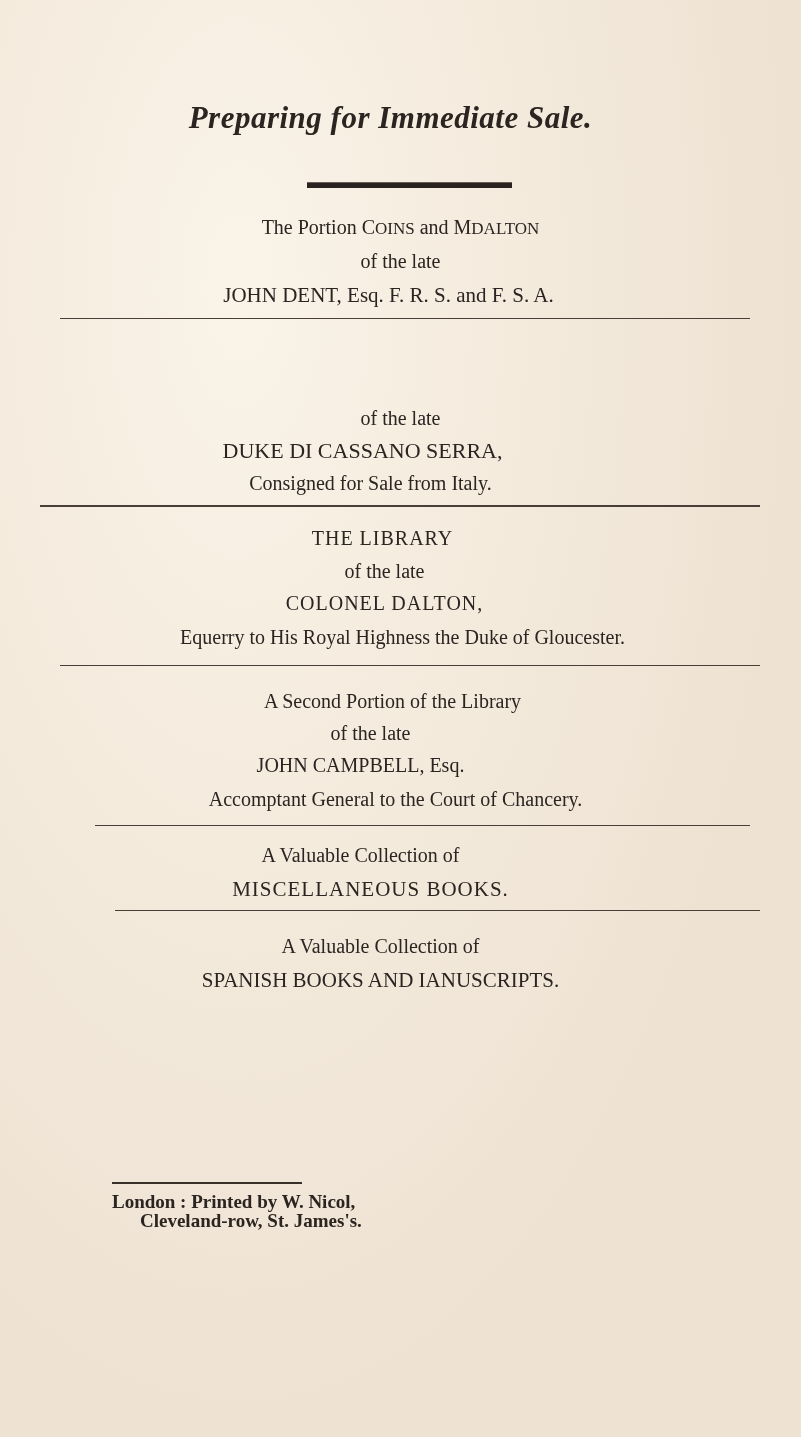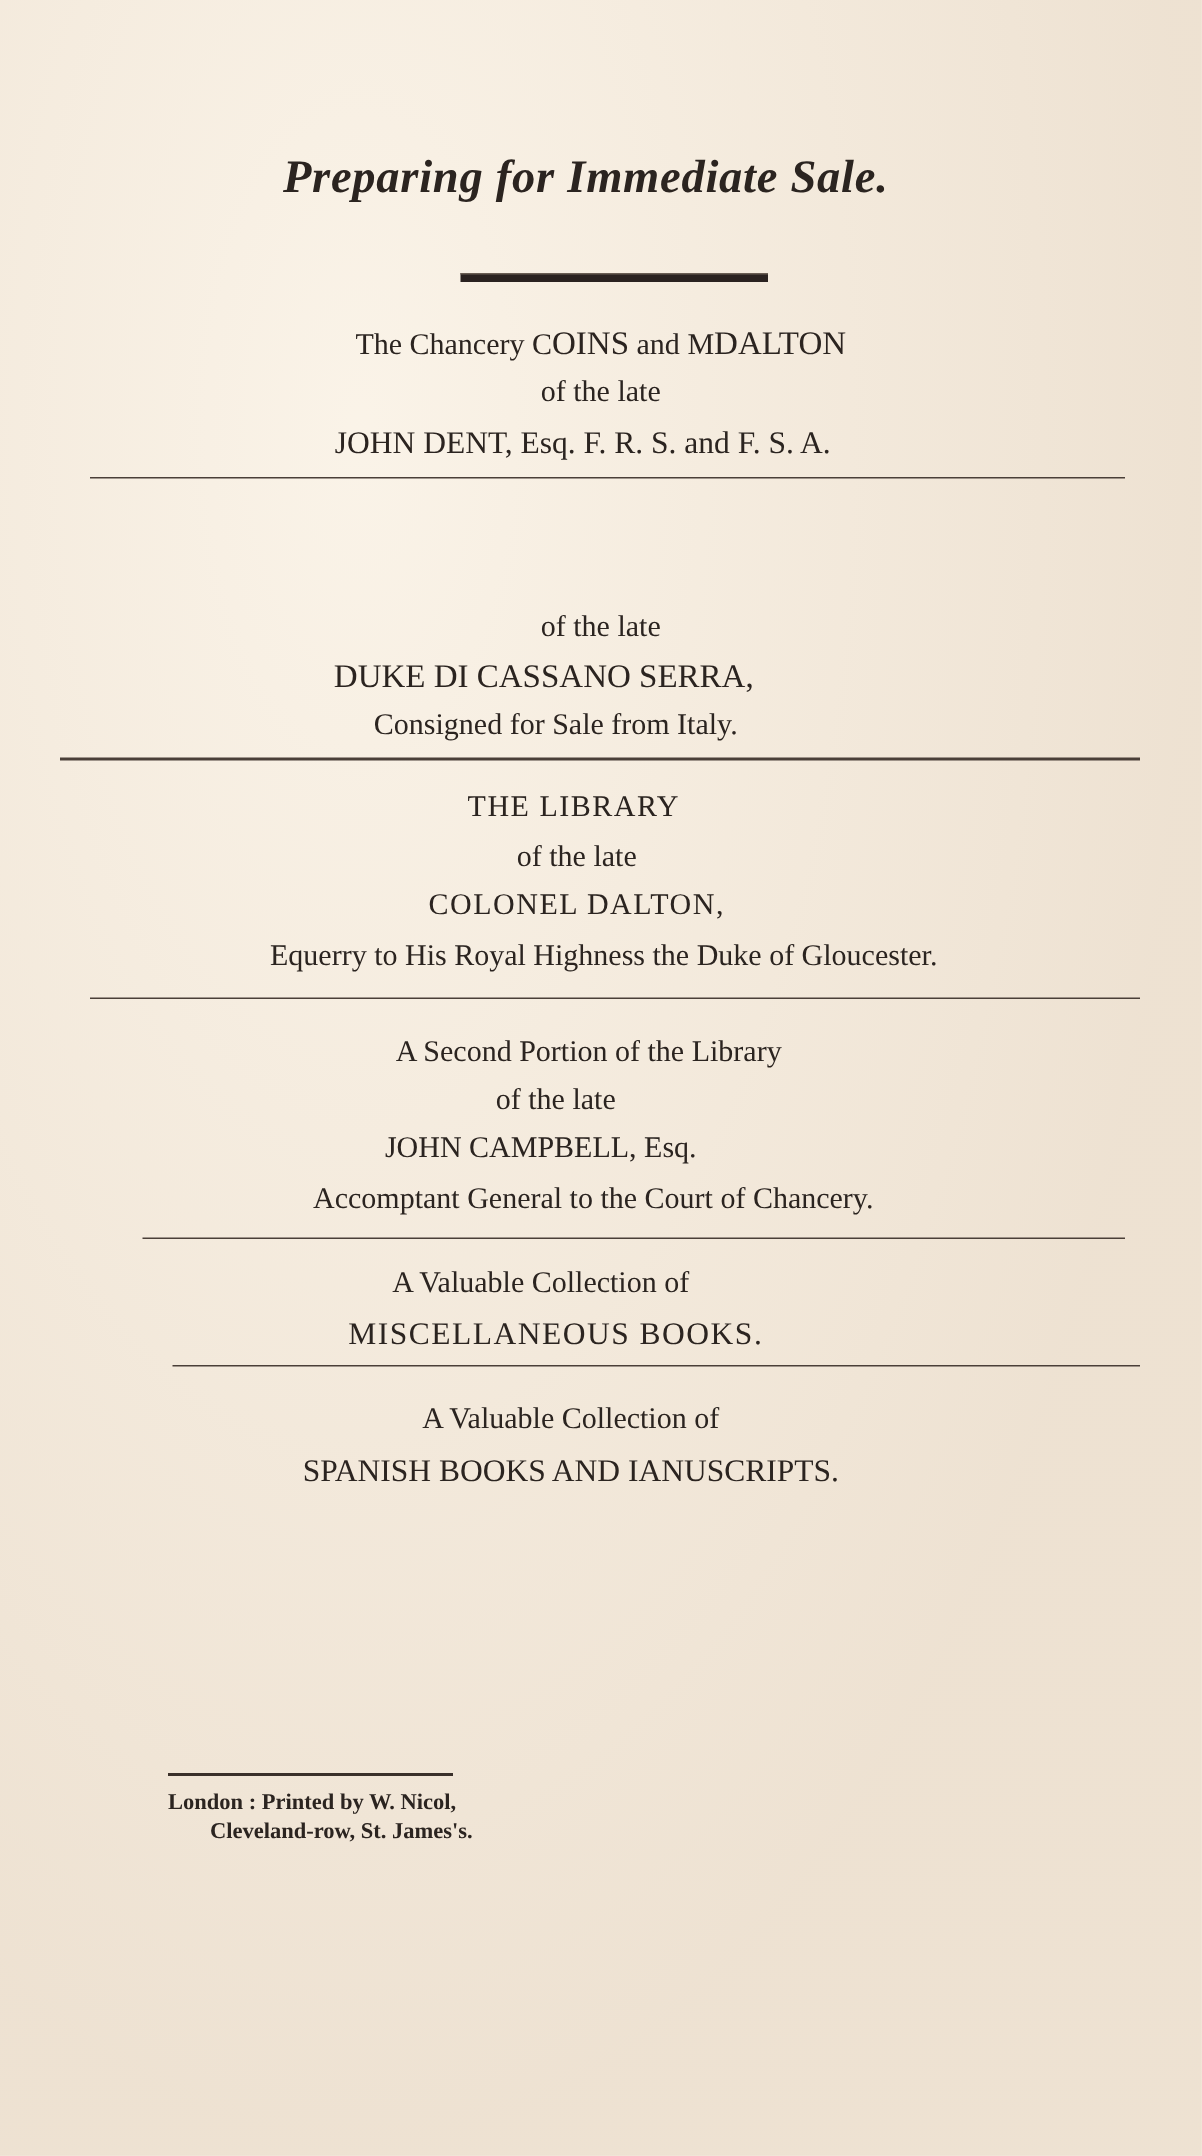--- a/index.html
+++ b/index.html
@@ -13,34 +13,34 @@
   }
   .page { position: absolute; left: 0; top: 0; width: 801px; height: 1437px; }
   .line { position: absolute; left: 0; width: 801px; text-align: center; white-space: nowrap; }
   .headline { top: 100px; font-size: 31px; font-style: italic; font-weight: bold; letter-spacing: 0.5px; left: -10px; }
   .thick-rule { position: absolute; left: 307px; top: 182px; width: 205px; height: 5px; background: #2a2220; border-top: 1px solid #6a5e54; }
   .rule { position: absolute; height: 1px; background: #4a3f38; }
   .t20 { font-size: 20px; }
   .t21 { font-size: 21px; }
   .t22 { font-size: 22px; }
   .caps { letter-spacing: 1px; }
-  .sc-small { font-size: 22px; }
-  .imprint { position: absolute; text-align: left; font-size: 15px; line-height: 18px; font-weight: bold; white-space: nowrap; }
+  .sc-small { font-size: 17px; }
+  .imprint { position: absolute; text-align: left; font-size: 19px; line-height: 18px; font-weight: bold; white-space: nowrap; }
   .imprint-rule { position: absolute; left: 112px; top: 1182px; width: 190px; height: 2px; background: #3a302a; }
 </style>
 </head>
 <body>
 
 <div class="page">
 
   <div class="line headline">Preparing for Immediate Sale.</div>
   <div class="thick-rule"></div>
 
   <div class="line t20" style="top:216px;">
-    <span>The Chancery </span><span>C</span><span class="sc-small">OINS</span><span> and </span><span>M</span><span class="sc-small">DALTON</span>
+    <span>The Portion </span><span>C</span><span class="sc-small">OINS</span><span> and </span><span>M</span><span class="sc-small">DALTON</span>
   </div>
   <div class="line t20" style="top:250px;">of the late</div>
   <div class="line t21" style="top:283px;left:-12px;">JOHN DENT, Esq. F. R. S. and F. S. A.</div>
   <div class="rule" style="left:60px;top:318px;width:690px;"></div>
 
   <div class="line t20" style="top:407px;">of the late</div>
   <div class="line t22" style="top:438px;left:-38px;">DUKE DI CASSANO SERRA,</div>
   <div class="line t20" style="top:472px;left:-30px;">Consigned for Sale from Italy.</div>
   <div class="rule" style="left:40px;top:505px;width:720px;height:2px;"></div>
 

